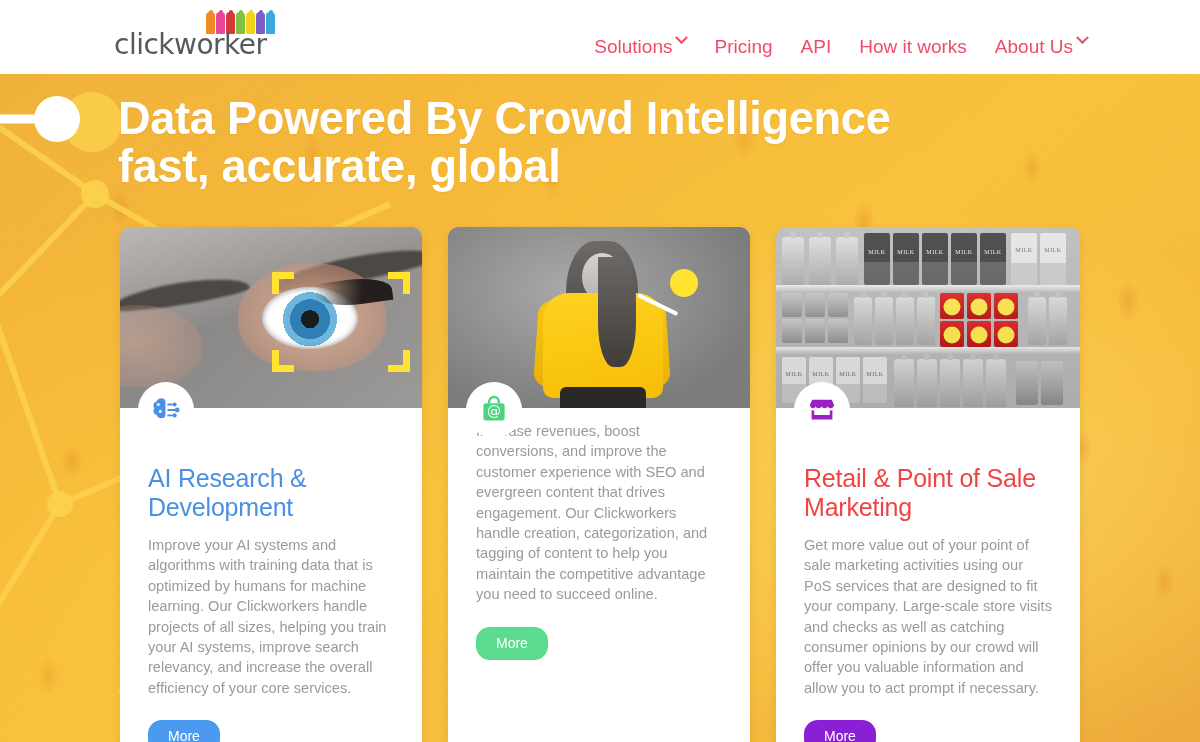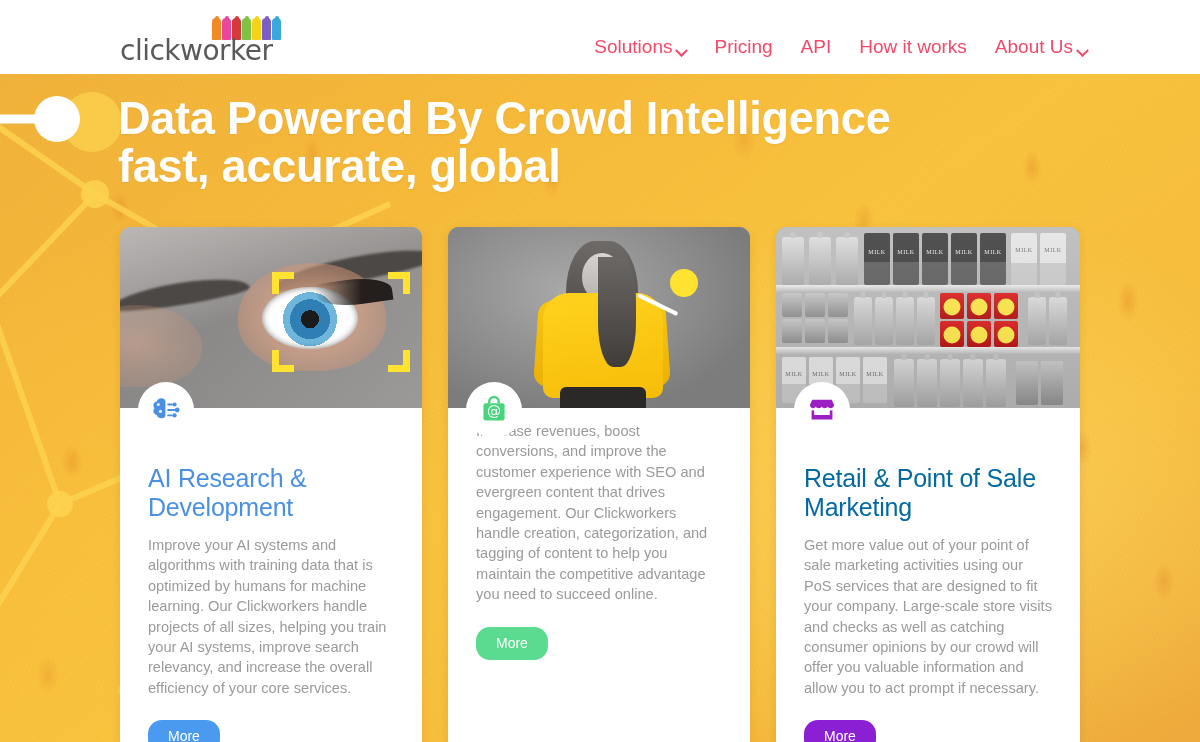--- a/index.html
+++ b/index.html
@@ -11,23 +11,22 @@
     background: #fff;
   }
   .page { position: relative; width: 1200px; height: 742px; overflow: hidden; }
 
   
   .header {
     position: absolute; top: 0; left: 0; width: 1200px; height: 74px;
     background: #ffffff; z-index: 40;
   }
   .logo {
-    position: absolute; left: 114px; top: 18px; width: 150px; height: 52px;
+    position: absolute; left: 114px; top: 12px; width: 150px; height: 52px;
     cursor: pointer;
-    margin-left: 6px;
   }
   .logo-people { position: absolute; left: 92px; top: 0px; height: 22px; display: flex; gap: 1px; }
   .logo-people span {
     display: block; width: 9px; height: 22px;
     border-radius: 4px 4px 1px 1px;
     position: relative;
   }
   .logo-people span::before {
     content:""; position:absolute; left:2.5px; top:-2px; width:4px; height:4px;
     border-radius:50%; background: inherit;
@@ -53,21 +52,21 @@
      background: repeating-linear-gradient(to bottom, #d7293b 0 1.85px, #ffffff 1.85px 3.7px); }
   .flag .canton { position: absolute; left: 0; top: 0; width: 9px; height: 7px; background: #2a3b8f; }
   .caret { width: 0; height: 0; border-left: 5px solid transparent; border-right: 5px solid transparent;
            border-top: 6px solid #3a3a3a; }
 
   .mainnav {
     position: absolute; right: 113px; top: 36px;
     display: flex; align-items: center; gap: 28px;
     font-size: 19px; color: #f24a6a;
   }
-  .mainnav a { color: #f24a6a; text-decoration: none; cursor: pointer; display: flex; align-items: flex-end; gap: 5px; white-space: nowrap; }
+  .mainnav a { color: #f24a6a; text-decoration: none; cursor: pointer; display: flex; align-items: flex-start; gap: 5px; white-space: nowrap; }
   .chev {
     display:inline-block; width: 9px; height: 9px;
     border-right: 2.2px solid #f24a6a; border-bottom: 2.2px solid #f24a6a;
     transform: rotate(45deg) translate(-2px,-2px);
   }
 
   
   .hero {
     position: absolute; top: 74px; left: 0; width: 1200px; height: 668px;
     overflow: hidden;
@@ -420,21 +419,21 @@
             <g fill="#9b1fc4">
               <path d="M5 11.8c0-.3 2.3-5 2.3-5h19.4s2.3 4.7 2.3 5c0 2.1-1.6 3.4-3.3 3.4-1.3 0-2.4-.7-3-1.7-.6 1-1.7 1.7-3 1.7s-2.4-.7-3-1.7c-.6 1-1.7 1.7-3 1.7s-2.4-.7-3-1.7c-.6 1-1.7 1.7-3 1.7C6.6 15.2 5 13.9 5 11.8z"></path>
               <path d="M6.6 17v9.6h20.8V17c-.8.4-1.7.6-2.6.6V22H9.2v-4.4c-.9 0-1.8-.2-2.6-.6z"></path>
               <rect x="11.2" y="18.6" width="5" height="3.4" fill="#ffffff"></rect>
               <rect x="18.6" y="18.6" width="3" height="3.4" fill="#ffffff"></rect>
             </g>
           </svg>
         </div>
 
         <div class="card-body">
-          <h2 class="card-title" style="color:#0369a1">Retail &amp; Point of Sale Marketing</h2>
+          <h2 class="card-title" style="color:#ef4444">Retail &amp; Point of Sale Marketing</h2>
           <p class="card-text">Get more value out of your point of sale marketing activities using our PoS services that are designed to fit your company. Large-scale store visits and checks as well as catching consumer opinions by our crowd will offer you valuable information and allow you to act prompt if necessary.</p>
           <button class="more" style="background:#8b1fd4">More</button>
         </div>
       </article>
 
     </div>
   </section>
 </div>
 
 </body></html>

